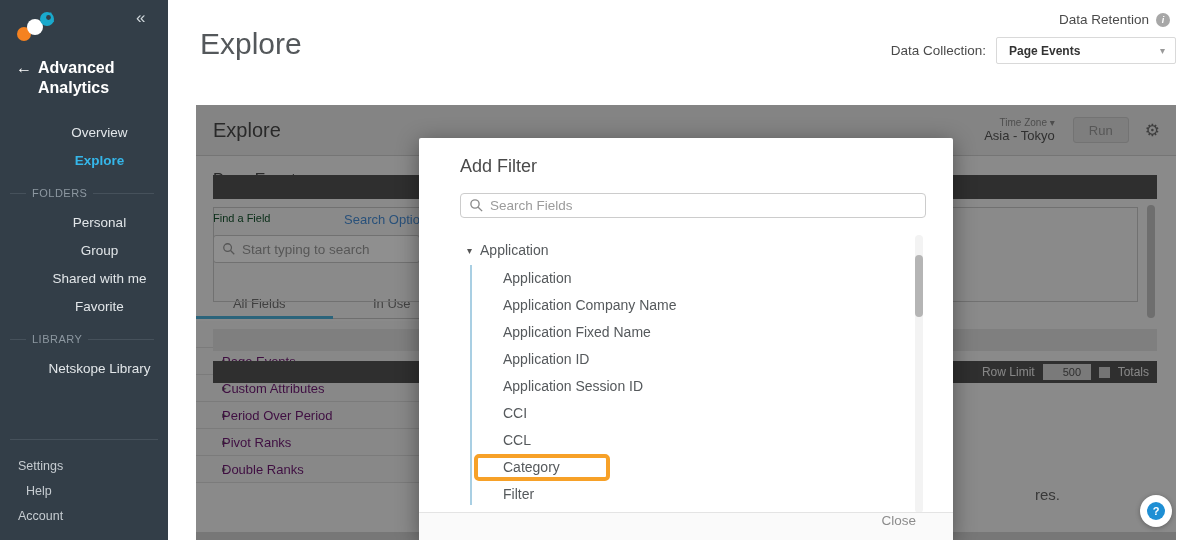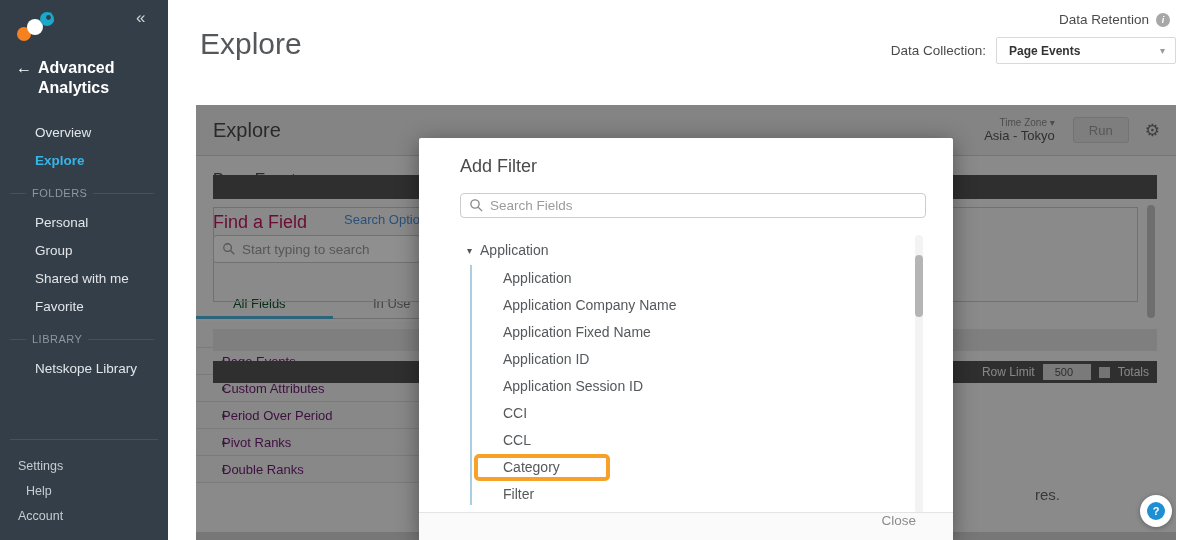--- a/index.html
+++ b/index.html
@@ -6,21 +6,21 @@
   body { font-family:"Liberation Sans", sans-serif; background:#e9e9e9; }
   .stage { position:relative; width:1200px; height:540px; background:#fff; overflow:hidden; margin:0 auto; }
 
   
   .sidebar { position:absolute; left:0; top:0; width:168px; height:540px; background:#333e48; z-index:20; }
   .logo { position:absolute; left:14px; top:8px; }
   .collapse { position:absolute; left:136px; top:8px; font-size:17px; color:#cfd6da; cursor:pointer; }
   .sb-title-row { position:absolute; left:16px; top:58px; width:140px; display:flex; gap:6px; }
   .back-arrow { color:#fff; font-size:16px; line-height:20px; }
   .sb-title { color:#fff; font-size:16px; font-weight:bold; line-height:20px; width:105px; }
-  .sb-nav { position:absolute; left:0; top:119px; width:164px; }
+  .sb-nav { position:absolute; left:0; top:119px; width:164px;text-align:center; }
   .sb-item { padding-left:35px; height:28px; line-height:28px; font-size:13.5px; color:#e2e6e9; cursor:pointer; }
   .sb-item.active { color:#35b6e9; font-weight:bold; }
   .sb-sec { display:flex; align-items:center; gap:6px; margin:12px 10px 10px 10px; color:#8d98a1; font-size:11px; letter-spacing:.5px; }
   .sb-sec::before { content:""; width:16px; height:1px; background:#46515b; }
   .sb-sec::after { content:""; flex:1; height:1px; background:#46515b; }
   .sb-divider { position:absolute; left:10px; right:10px; top:439px; height:1px; background:#46515b; }
   .sb-foot { position:absolute; left:18px; width:140px; font-size:12.5px; color:#c6ccd1; cursor:pointer; }
 
   
   .page-title { position:absolute; left:200px; top:27px; font-size:30px; font-weight:300; color:#54585b; }
@@ -36,44 +36,44 @@
   .panel { position:absolute; left:196px; top:105px; width:980px; height:435px; background:#f7f7f7; }
   .panel-header { position:absolute; left:0; top:0; right:0; height:51px; background:#ececec; border-bottom:1px solid #d0d0d0; display:flex; align-items:center; }
   .panel-title { padding-left:17px; font-size:20px; color:#4a4a4a; }
   .tz { margin-left:auto; text-align:right; cursor:pointer; }
   .tz-label { font-size:10px; color:#8a8a8a; }
   .tz-value { font-size:13px; color:#555; }
   .run-btn { margin-left:18px; width:56px; height:26px; background:#e0e0e0; border:1px solid #cdcdcd; border-radius:3px; font-size:13px; color:#9b9b9b; display:flex; align-items:center; justify-content:center; cursor:pointer; }
   .gear { margin-left:16px; margin-right:16px; font-size:17px; color:#6f6f6f; cursor:pointer; }
 
   .ds-title { position:absolute; left:17px; top:66px; font-size:16px; color:#4a4a4a; }
-  .find-field { position:absolute; left:17px; top:107px; font-size:18px; color:#be185d; }
+  .find-field { position:absolute; left:17px; top:107px; font-size:11px; color:#14532d; }
   .search-opts { position:absolute; left:148px; top:107px; font-size:13px; color:#4a90d9; cursor:pointer; }
   .fld-search { position:absolute; left:17px; top:130px; width:207px; height:28px; background:#fff; border:1px solid #c9c9c9; border-radius:3px; display:flex; align-items:center; }
   .fld-search input, .modal-search input { border:none; outline:none; background:transparent; font-size:13.5px; color:#555; flex:1; font-family:"Liberation Sans",sans-serif; }
   .fld-search input::placeholder, .modal-search input::placeholder { color:#9b9b9b; }
   .mag { flex:0 0 auto; margin:0 6px 0 8px; }
   .tabs { position:absolute; left:0; top:183px; width:265px; height:31px; border-bottom:1px solid #c6c6c6; display:flex; }
   .tab { font-size:13px; display:flex; align-items:center; justify-content:center; cursor:pointer; }
-  .tab1 { width:137px; color:#14532d; }
+  .tab1 { width:137px; color:#737373; }
   .tab2 { width:150px; color:#777; }
   .tab-underline { position:absolute; left:0; bottom:-1px; width:137px; height:3px; background:#4db3dc; }
   .fg-list { position:absolute; left:0; top:216px; width:265px; }
   .fg-row { height:27px; background:#f2f2f2; border-bottom:1px solid #dcdcdc; display:flex; align-items:center; cursor:pointer; }
   .fg-caret { width:18px; padding-left:26px; font-size:9px; color:#777; }
   .fg-label { font-size:13px; color:#701a75; }
 
   .dark-bar1 { position:absolute; left:17px; right:19px; top:70px; height:24px; background:#555; }
   .expr-box { position:absolute; left:17px; right:38px; top:102px; height:95px; border:1px solid #c9c9c9; }
   .panel-sb { position:absolute; right:21px; top:100px; width:8px; height:118px; }
   .panel-sb-thumb { width:8px; height:113px; background:#c4c4c4; border-radius:4px; }
   .light-bar { position:absolute; left:17px; right:19px; top:224px; height:22px; background:#e2e2e2; }
   .rowlimit-bar { position:absolute; left:17px; right:19px; top:256px; height:22px; background:#555; display:flex; align-items:center; justify-content:flex-end; gap:8px; padding-right:8px; }
   .rl-label, .totals-label { font-size:12px; color:#eee; }
-  .rl-input { width:48px; height:16px; background:#d9d9d9; border:none; font-size:11px; color:#555; padding-left:12px; font-family:"Liberation Sans",sans-serif; }
+  .rl-input { width:48px; height:16px; background:#d9d9d9; border:none; font-size:11px; color:#555; padding-left:20px; font-family:"Liberation Sans",sans-serif; }
   .totals-box { width:11px; height:11px; background:#cfcfcf; display:inline-block; }
   .res-frag { position:absolute; left:839px; top:381px; font-size:15px; color:#666; }
   .panel-bottom { position:absolute; left:0; right:0; bottom:0; height:8px; background:#d5d5d5; }
   .dim { position:absolute; inset:0; background:rgba(0,0,0,0.44); z-index:5; }
 
   
   .modal { position:absolute; left:419px; top:138px; width:534px; height:402px; background:#fff; border-radius:2px; box-shadow:0 4px 22px rgba(0,0,0,.4); z-index:10; }
   .modal-title { position:absolute; left:41px; top:18px; font-size:18px; color:#4a4a4a; }
   .modal-search { position:absolute; left:41px; top:55px; width:466px; height:25px; border:1px solid #ccc; border-radius:4px; display:flex; align-items:center; background:#fff; }
   .tree { position:absolute; left:0; top:97px; right:0; bottom:28px; overflow:hidden; }

